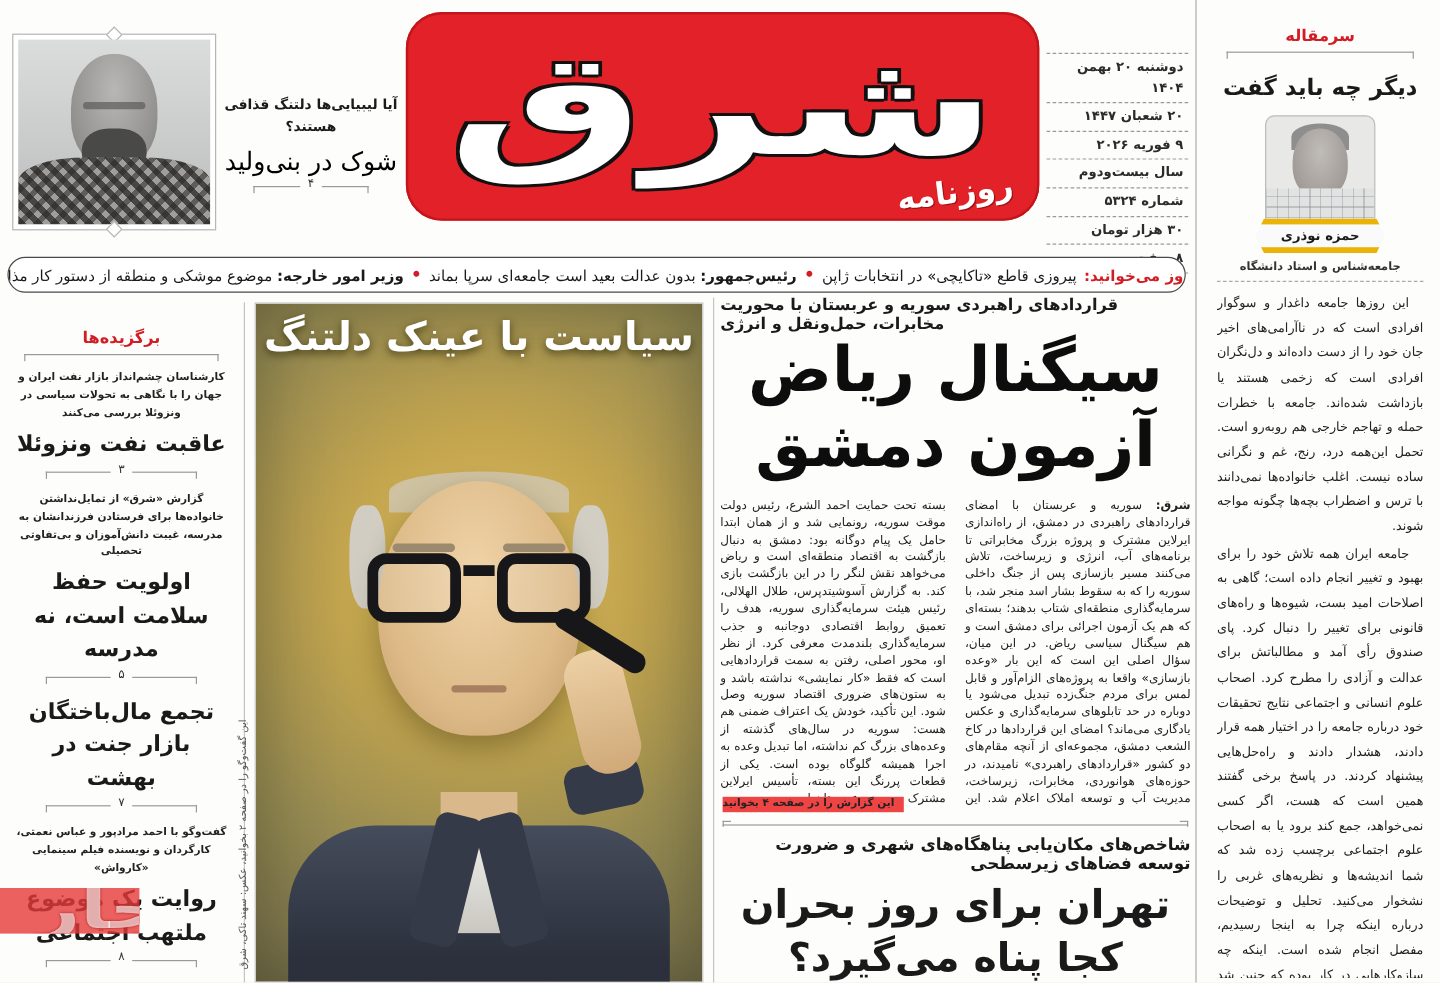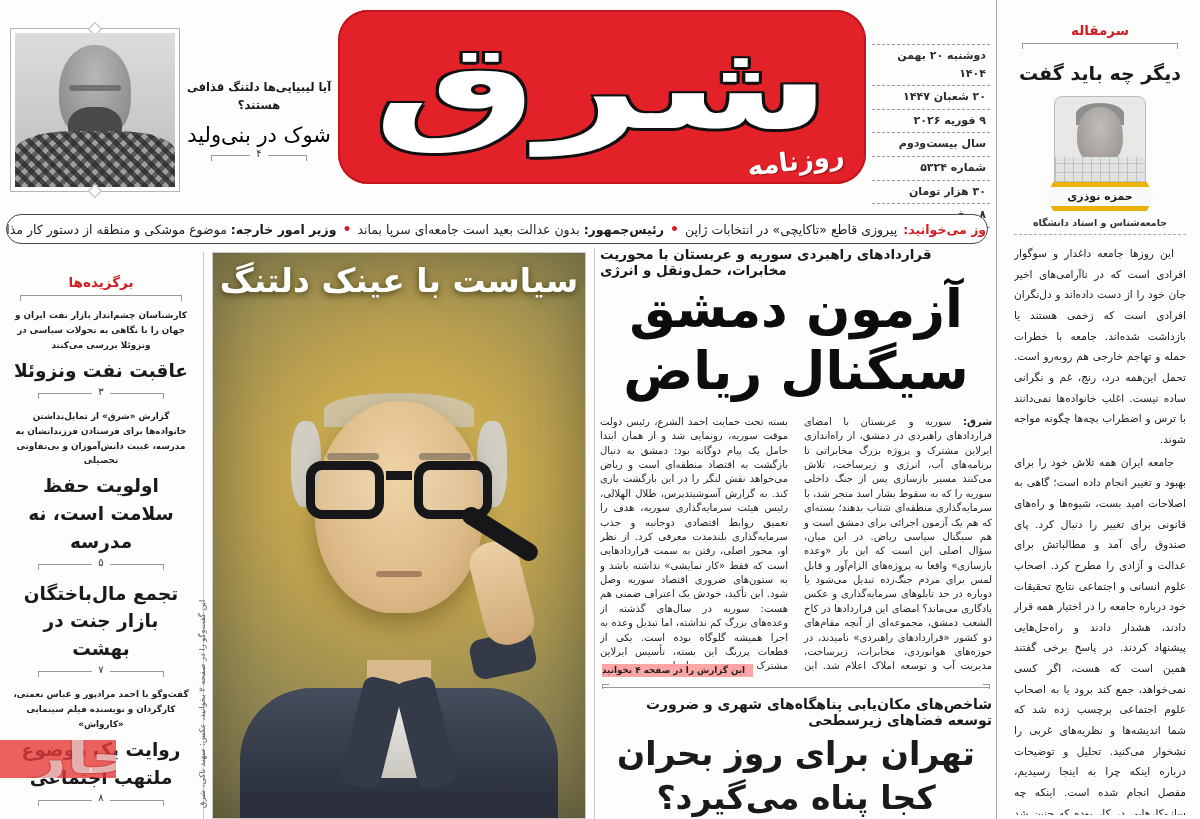--- a/index.html
+++ b/index.html
@@ -161,21 +161,21 @@
   .feature-caption { position:absolute; left:197px; top:600px; height:214px; width:14px;
     writing-mode:vertical-rl; transform:rotate(180deg); font-size:8.3px; color:#555; white-space:nowrap; z-index:20; }
 
   
   .lead { position:absolute; left:600px; top:246px; width:392px; height:573px; }
   .lead-kicker { text-align:left; font-size:13.5px; font-weight:bold; }
   .lead-headline { text-align:center; font-weight:bold; font-size:52px; line-height:1.2; color:#0d0d0d; }
   .lead-body { position:relative; margin-top:12px; height:262px; overflow:hidden;
     column-count:2; column-gap:16px; font-size:10px; line-height:1.44; text-align:justify; color:#222; }
   .lead-body strong.src { font-weight:bold; }
-  .lead-continuation { position:absolute; left:2px; bottom:0; background:#fca5a5; padding-right:8px;
+  .lead-continuation { position:absolute; left:2px; bottom:0; background:#ef4444; padding-right:8px;
     font-size:8.8px; font-weight:bold; color:#222; z-index:3; }
   .divider { position:relative; border-top:1px solid #9a9a9a; margin:10px 2px 8px; }
   .divider::before, .divider::after { content:""; position:absolute; top:-4px; width:6px; height:4px;
     border:1px solid #9a9a9a; border-bottom:none; }
   .divider::before { right:0; border-left:none; } .divider::after { left:0; border-right:none; }
   .secondary-kicker { text-align:right; font-size:14px; font-weight:bold; margin-top:4px; }
   .secondary-headline { text-align:center; font-size:33px; font-weight:bold; line-height:1.35; margin-top:4px; }
 </style>
 </head>
 <body>
@@ -329,22 +329,22 @@
       <div class="zk-held"></div>
       <div class="zk-hand"></div>
       <div class="zk-cuff"></div>
     </div>
     <div class="feature-headline">سیاست با عینک دلتنگ</div>
   </div>
   <div class="feature-caption">این گفت‌وگو را در صفحه ۲ بخوانید، عکس: سهند تاکی، شرق</div>
 
   <div class="lead">
     <div class="lead-kicker">قراردادهای راهبردی سوریه و عربستان با محوریت مخابرات، حمل‌ونقل و انرژی</div>
+    <div class="lead-headline">سیگنال ریاض</div>
     <div class="lead-headline">آزمون دمشق</div>
-    <div class="lead-headline">سیگنال ریاض</div>
     <div class="lead-body">
       <strong class="src">شرق:</strong>
       <span>سوریه و عربستان با امضای قراردادهای راهبردی در دمشق، از راه‌اندازی ایرلاین مشترک و پروژه بزرگ مخابراتی تا برنامه‌های آب، انرژی و زیرساخت، تلاش می‌کنند مسیر بازسازی پس از جنگ داخلی سوریه را که به سقوط بشار اسد منجر شد، با سرمایه‌گذاری منطقه‌ای شتاب بدهند؛ بسته‌ای که هم یک آزمون اجرائی برای دمشق است و هم سیگنال سیاسی ریاض. در این میان، سؤال اصلی این است که این بار «وعده بازسازی» واقعا به پروژه‌های الزام‌آور و قابل لمس برای مردم جنگ‌زده تبدیل می‌شود یا دوباره در حد تابلوهای سرمایه‌گذاری و عکس یادگاری می‌ماند؟ امضای این قراردادها در کاخ الشعب دمشق، مجموعه‌ای از آنچه مقام‌های دو کشور «قراردادهای راهبردی» نامیدند، در حوزه‌های هوانوردی، مخابرات، زیرساخت، مدیریت آب و توسعه املاک اعلام شد. این بسته تحت حمایت احمد الشرع، رئیس دولت موقت سوریه، رونمایی شد و از همان ابتدا حامل یک پیام دوگانه بود: دمشق به دنبال بازگشت به اقتصاد منطقه‌ای است و ریاض می‌خواهد نقش لنگر را در این بازگشت بازی کند. به گزارش آسوشیتدپرس، طلال الهلالی، رئیس هیئت سرمایه‌گذاری سوریه، هدف را تعمیق روابط اقتصادی دوجانبه و جذب سرمایه‌گذاری بلندمدت معرفی کرد. از نظر او، محور اصلی، رفتن به سمت قراردادهایی است که فقط «کار نمایشی» نداشته باشد و به ستون‌های ضروری اقتصاد سوریه وصل شود. این تأکید، خودش یک اعتراف ضمنی هم هست: سوریه در سال‌های گذشته از وعده‌های بزرگ کم نداشته، اما تبدیل وعده به اجرا همیشه گلوگاه بوده است. یکی از قطعات پررنگ این بسته، تأسیس ایرلاین مشترک سوریه و عربستان است.</span>
       <span class="lead-continuation">این گزارش را در صفحه ۴ بخوانید</span>
     </div>
     <div class="divider"></div>
     <div>
       <div class="secondary-kicker">شاخص‌های مکان‌یابی پناهگاه‌های شهری و ضرورت توسعه فضاهای زیرسطحی</div>
       <div class="secondary-headline">تهران برای روز بحران کجا پناه می‌گیرد؟</div>
 

